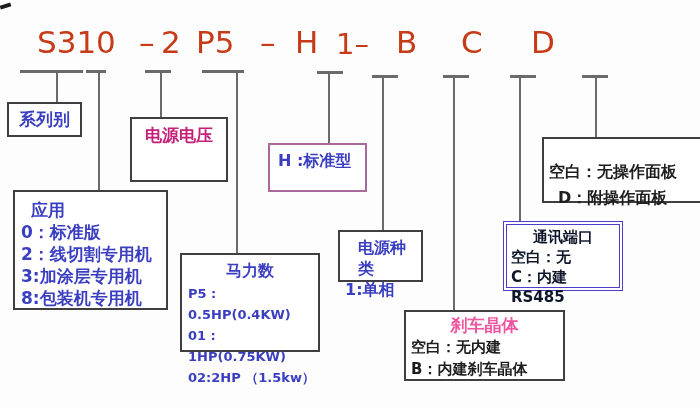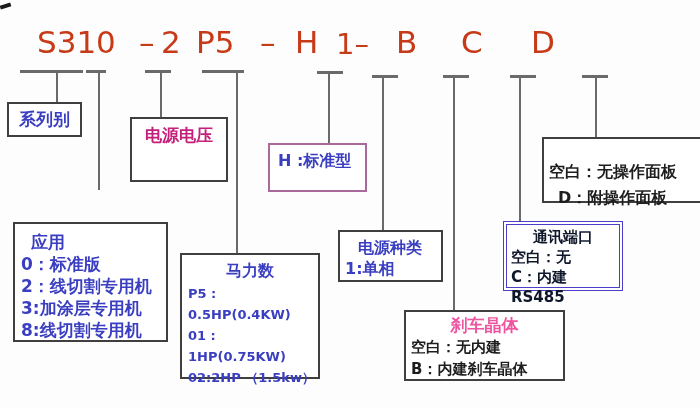--- a/index.html
+++ b/index.html
@@ -33,28 +33,28 @@
   .center { text-align:center; }
 
   .series-box { left:7px; top:102px; width:75px; height:35px;
     display:flex; align-items:center; justify-content:center;
     font-size:17px; }
   .voltage-box { left:130px; top:117px; width:98px; height:65px;
     padding-top:6px; }
   .voltage-box .t { font-size:17px; line-height:21px; }
   .voltage-box .v { font-size:16px; line-height:22px; }
   .application-box { left:13px; top:190px; width:155px; height:120px;
-    padding:7px 0 0 6px; font-size:17px; line-height:22px;margin-top:32px; }
+    padding:7px 0 0 6px; font-size:17px; line-height:22px; }
   .application-box .t { padding-left:10px; }
-  .horsepower-box { left:180px; top:253px; width:140px; height:126px; }
+  .horsepower-box { left:180px; top:253px; width:140px; height:99px; }
   .horsepower-box .t { font-size:16px; line-height:24px; margin-top:4px; }
   .horsepower-box .ln { font-size:13px; line-height:21px; padding-left:6px; }
   .htype-box { left:268px; top:143px; width:99px; height:49px;
     border-color:#a86a9a; padding:6px 0 0 8px; font-size:16px; }
-  .phase-box { left:338px; top:230px; width:105px; height:52px;
+  .phase-box { left:338px; top:230px; width:85px; height:52px;
     padding-top:5px; font-size:16px; line-height:21px; }
   .phase-box .t { padding-left:18px; }
   .phase-box .v { padding-left:5px; }
   .brake-box { left:404px; top:310px; width:161px; height:71px;
     padding-top:2px; }
   .brake-box .t { font-size:17px; line-height:22px; }
   .brake-box .ln { font-size:15px; line-height:22px; padding-left:5px; }
   .comm-box { left:503px; top:221px; width:120px; height:70px;
     border:4px double #4c3ec8; padding-top:2px; }
   .comm-box .t { font-size:15px; line-height:20px; }
@@ -110,21 +110,21 @@
 
   <div class="box voltage-box center">
     <div class="t magenta bold">电源电压</div>
   </div>
 
   <div class="box application-box blue bold">
     <div class="t">应用</div>
     <div class="ln">0：标准版</div>
     <div class="ln">2：线切割专用机</div>
     <div class="ln">3:加涂层专用机</div>
-    <div class="ln">8:线切割专用机</div>
+    <div class="ln">8:包装机专用机</div>
   </div>
 
   <div class="box horsepower-box blue bold">
     <div class="t center">马力数</div>
     <div class="ln">P5 : 0.5HP(0.4KW)</div>
     <div class="ln">01 : 1HP(0.75KW)</div>
     <div class="ln">02:2HP （1.5kw）</div>
   </div>
 
   <div class="box htype-box blue bold">

